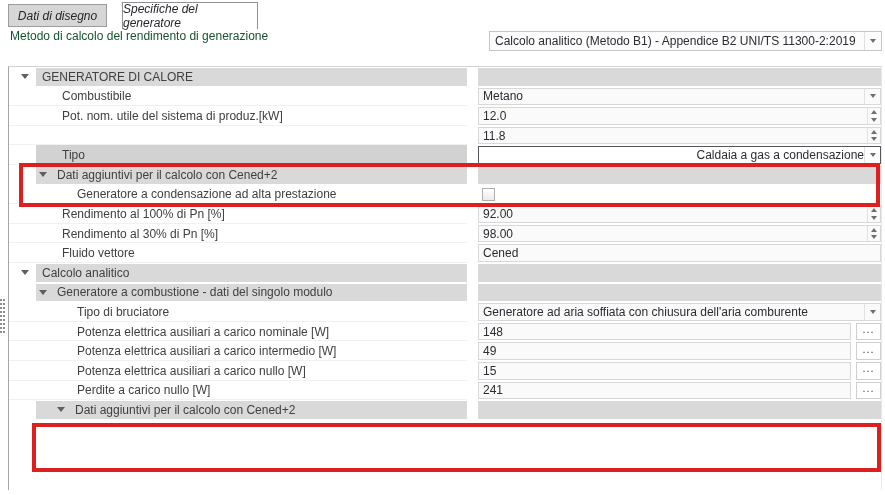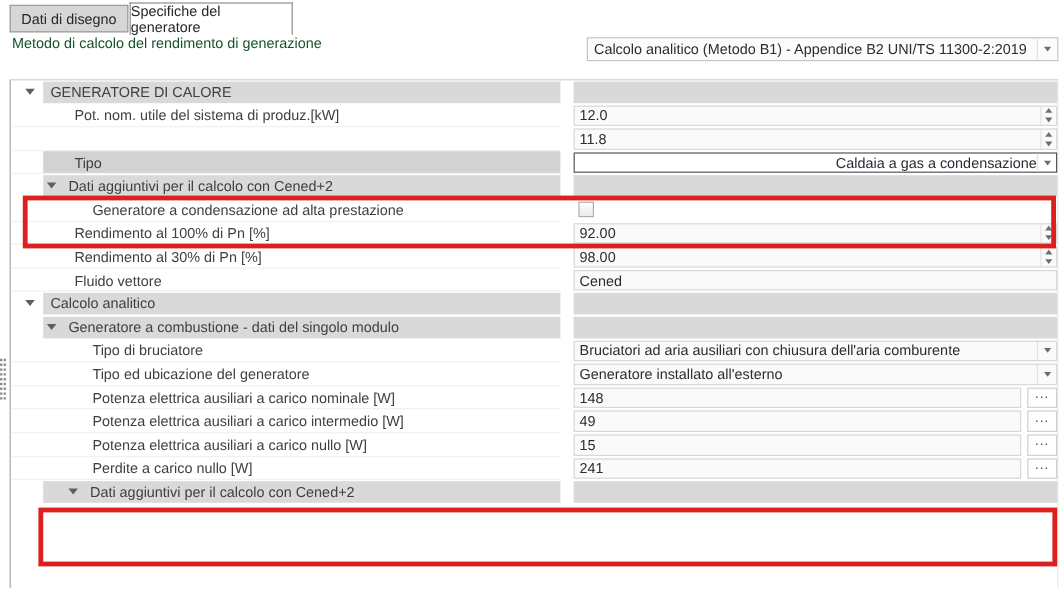--- a/index.html
+++ b/index.html
@@ -1,22 +1,22 @@
 <!DOCTYPE html>
 <html><head>
 <meta charset="utf-8">
 <style>
   html,body{margin:0;padding:0;background:#fff;width:885px;height:495px;overflow:hidden;
     font-family:"Liberation Sans", sans-serif;-webkit-font-smoothing:antialiased;}
   *{box-sizing:border-box;}
 
   
-  .tab{position:absolute;font-size:12px;color:#26262c;display:flex;align-items:center;justify-content:center;}
+  .tab{position:absolute;font-size:12px;color:#26262c;display:flex;align-items:center;justify-content:center;font-style:italic;}
   .tab-inactive{left:8px;top:4px;width:99px;height:23px;background:#d6d6d6;border:1px solid #9c9c9c;}
-  .tab-active{left:108px;top:2px;width:136px;height:27px;background:#fff;border:1px solid #8f8f8f;border-bottom:none;}
+  .tab-active{left:122px;top:2px;width:136px;height:27px;background:#fff;border:1px solid #8f8f8f;border-bottom:none;}
 
   
   .method-label{position:absolute;left:10px;top:29px;font-size:12px;color:#14532d;}
   .method-combo{position:absolute;left:489px;top:31px;width:393px;height:20px;border:1px solid #c5c5c5;
     background:#fcfcfc;font-size:12px;color:#2b2b33;display:flex;align-items:center;padding-left:5px;}
   .method-combo .combo-text{flex:1;white-space:nowrap;overflow:hidden;}
   .combo-arrow{width:17px;height:100%;display:flex;align-items:center;justify-content:center;border-left:1px solid #e0e0e0;}
 
   .tri-down{width:0;height:0;border-left:4px solid transparent;border-right:4px solid transparent;border-top:5px solid #5f5f5f;}
   .tri-down.small{border-left-width:3px;border-right-width:3px;border-top-width:4px;border-top-color:#6e6e6e;}
@@ -83,20 +83,30 @@
     <div class="row group">
       <div class="band seg-label"></div>
       <div class="band seg-value"></div>
       <div class="expander exp-l1">
         <div class="tri-down"></div>
       </div>
       <div class="rlabel glab-l1">GENERATORE DI CALORE</div>
     </div>
     <div class="row item">
       <div style="position: absolute; left: 0px; top: 0px; width: 458px; height: 100%;"></div>
+      <div class="rlabel ilab-l2">Combustibile</div>
+      <div class="editor ">
+        <div class="etext">Metano</div>
+        <div class="dd-btn">
+          <div class="tri-down small"></div>
+        </div>
+      </div>
+    </div>
+    <div class="row item">
+      <div style="position: absolute; left: 0px; top: 0px; width: 458px; height: 100%;"></div>
       <div class="rlabel ilab-l2">Pot. nom. utile del sistema di produz.[kW]</div>
       <div class="editor ">
         <div class="etext">12.0</div>
         <div class="spin-btns">
           <div class="sb">
             <div class="tri-up tiny"></div>
           </div>
           <div class="sb">
             <div class="tri-down tiny small"></div>
           </div>
@@ -191,38 +201,28 @@
       <div class="band seg-value"></div>
       <div class="expander exp-l2">
         <div class="tri-down"></div>
       </div>
       <div class="rlabel glab-l2">Generatore a combustione - dati del singolo modulo</div>
     </div>
     <div class="row item">
       <div style="position: absolute; left: 0px; top: 0px; width: 458px; height: 100%;"></div>
       <div class="rlabel ilab-l3">Tipo di bruciatore</div>
       <div class="editor ">
-        <div class="etext">Bruciatori ad aria ausiliari con chiusura dell'aria comburente</div>
+        <div class="etext">Generatore ad aria soffiata con chiusura dell'aria comburente</div>
         <div class="dd-btn">
           <div class="tri-down small"></div>
         </div>
       </div>
     </div>
     <div class="row item">
       <div style="position: absolute; left: 0px; top: 0px; width: 458px; height: 100%;"></div>
-      <div class="rlabel ilab-l3">Tipo ed ubicazione del generatore</div>
-      <div class="editor ">
-        <div class="etext">Generatore installato all'esterno</div>
-        <div class="dd-btn">
-          <div class="tri-down small"></div>
-        </div>
-      </div>
-    </div>
-    <div class="row item">
-      <div style="position: absolute; left: 0px; top: 0px; width: 458px; height: 100%;"></div>
       <div class="rlabel ilab-l3">Potenza elettrica ausiliari a carico nominale [W]</div>
       <div class="editor ellipsis-ed">
         <div class="etext">148</div>
       </div>
       <div class="ell-btn">...</div>
     </div>
     <div class="row item">
       <div style="position: absolute; left: 0px; top: 0px; width: 458px; height: 100%;"></div>
       <div class="rlabel ilab-l3">Potenza elettrica ausiliari a carico intermedio [W]</div>
       <div class="editor ellipsis-ed">

